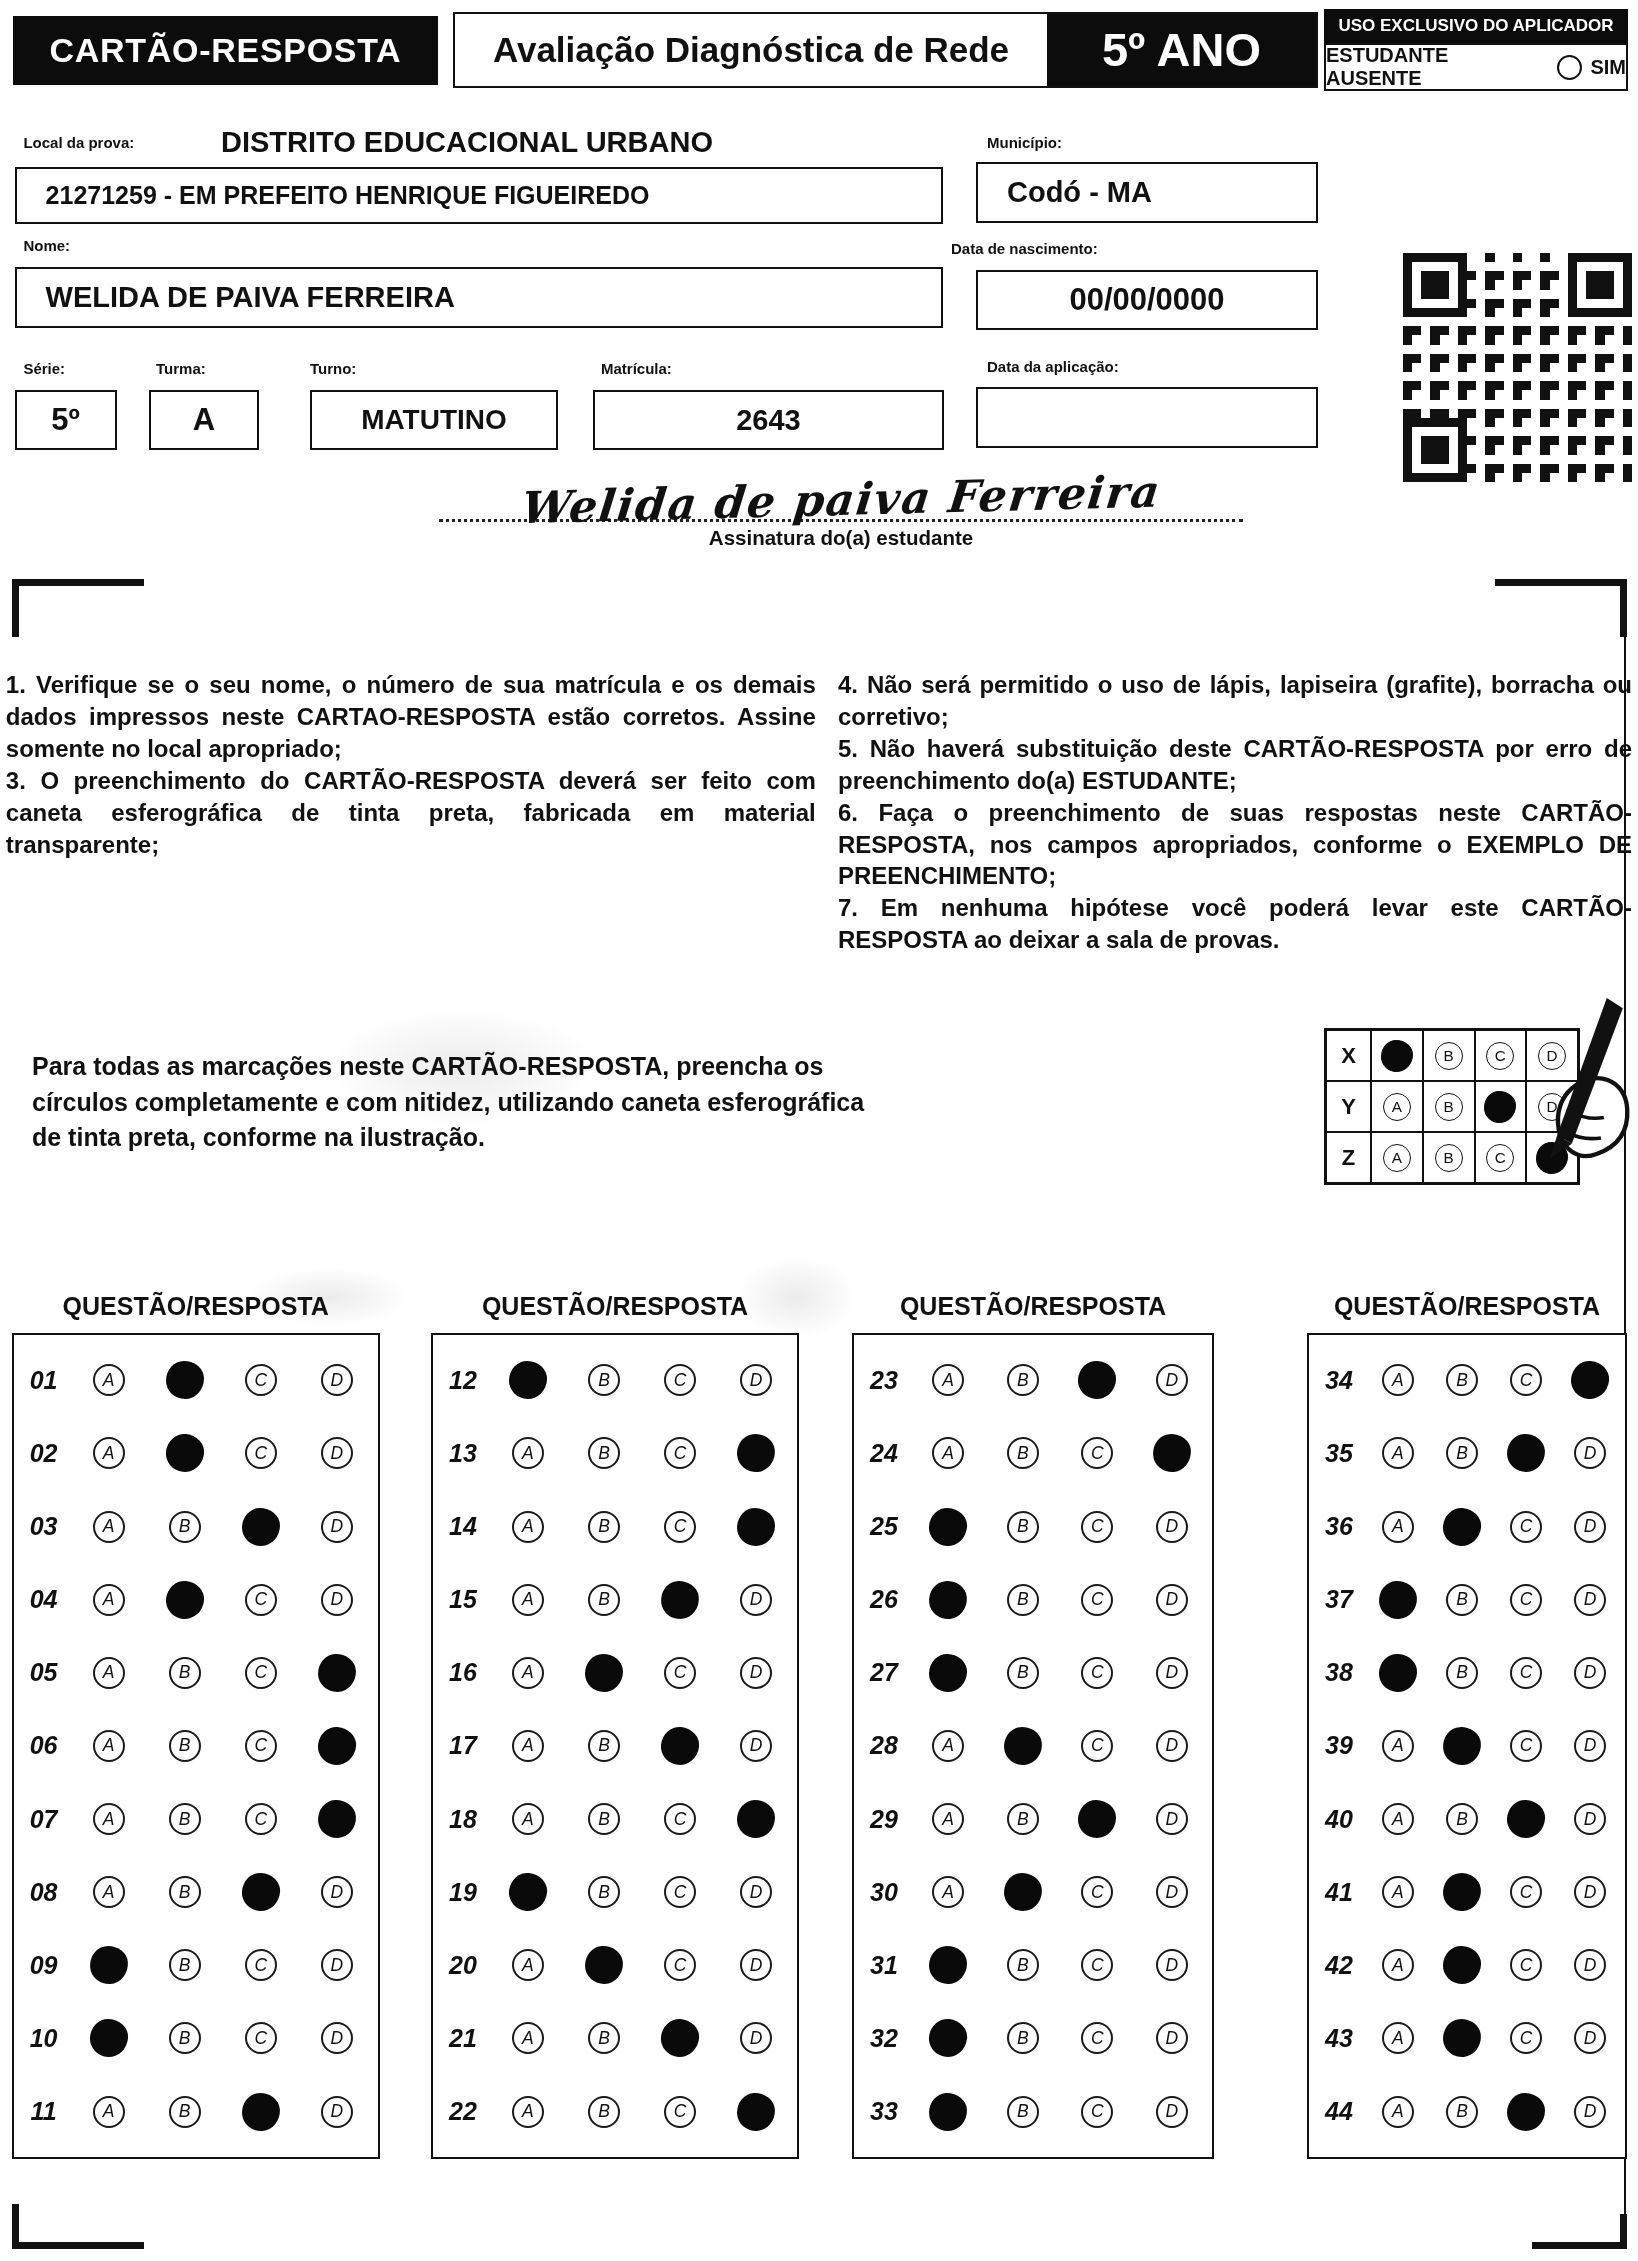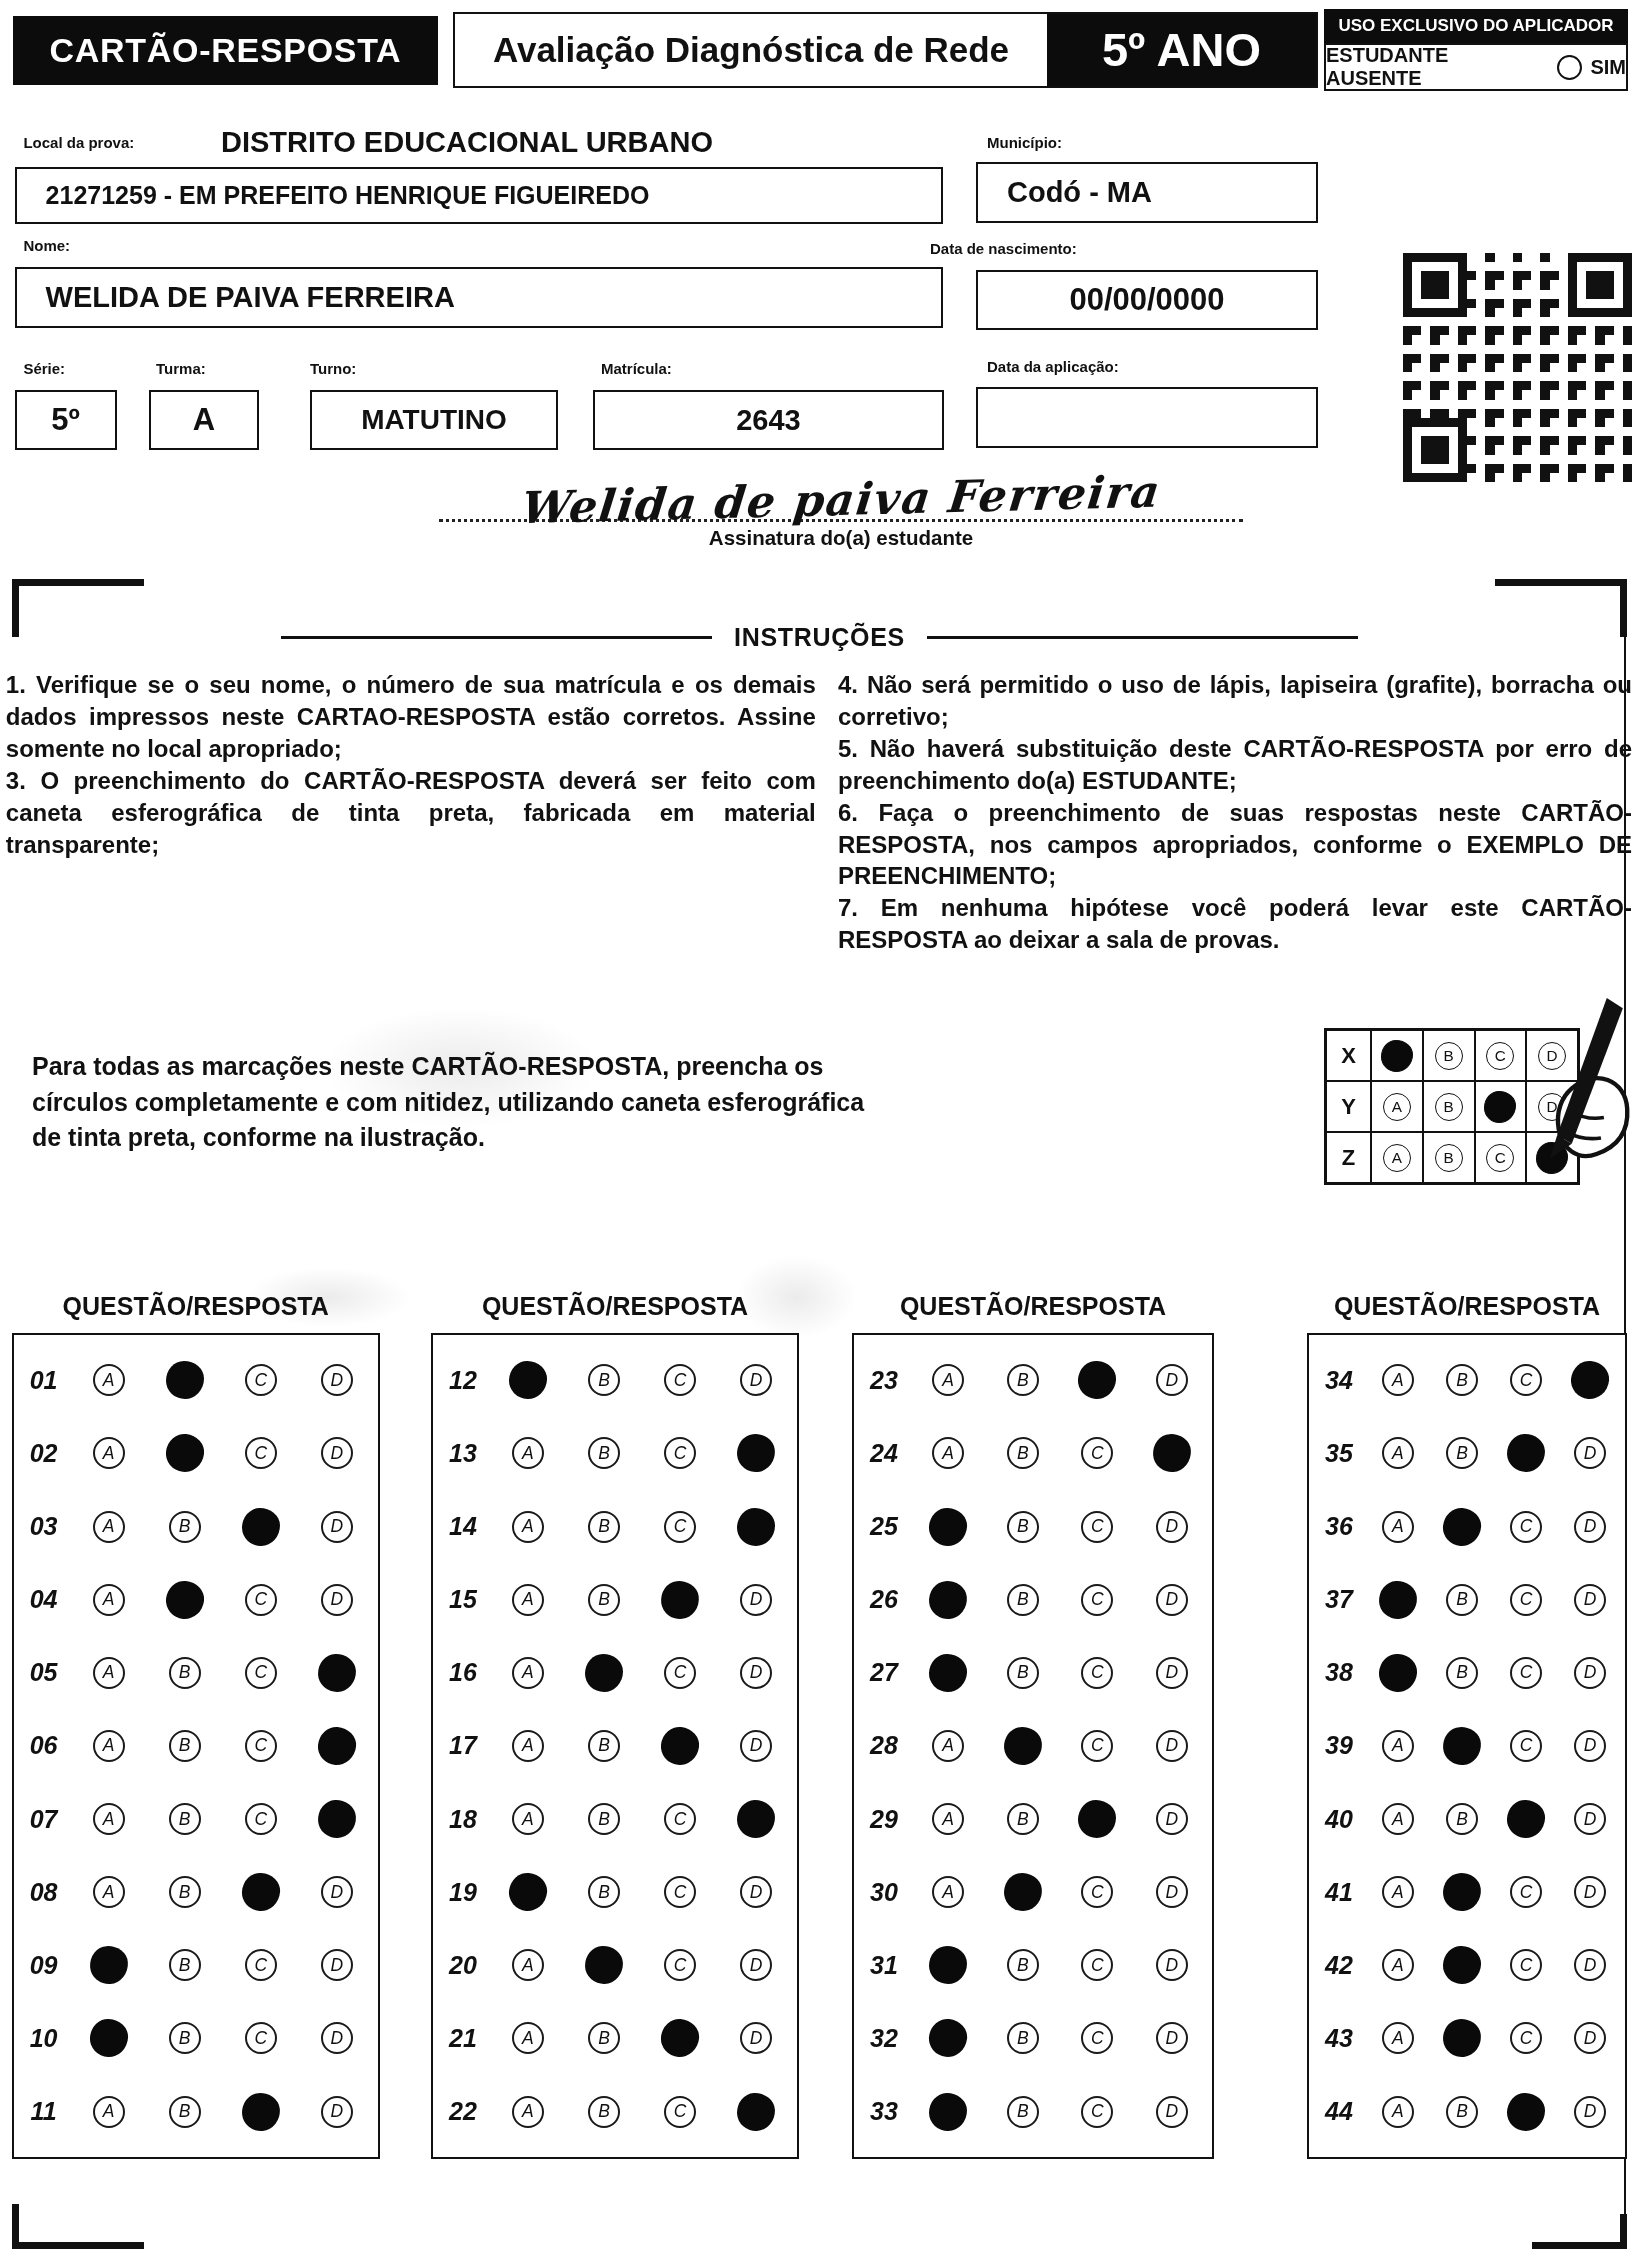--- a/index.html
+++ b/index.html
@@ -114,21 +114,21 @@
   </div>
 
   <span class="lbl" style="left:23.4px; top:134px;">Local da prova:</span>
   <span class="big-lbl" style="left:221px; top:126px;">DISTRITO EDUCACIONAL URBANO</span>
   <span class="lbl" style="left:987px; top:134px;">Município:</span>
 
   <div class="fbox fs34" style="left:14.6px; top:167px; width:928px; height:57px;">21271259 - EM PREFEITO HENRIQUE FIGUEIREDO</div>
   <div class="fbox fs40" style="left:976px; top:162px; width:342px; height:61px;">Codó - MA</div>
 
   <span class="lbl" style="left:23.4px; top:237px;">Nome:</span>
-  <span class="lbl" style="left:930px; top:240px;">Data de nascimento:</span>
+  <span class="lbl" style="left:951px; top:240px;">Data de nascimento:</span>
   <div class="fbox fs40" style="left:14.6px; top:267px; width:928px; height:61px;">WELIDA DE PAIVA FERREIRA</div>
   <div class="fbox center fs42" style="left:976px; top:270px; width:342px; height:60px;">00/00/0000</div>
 
   <span class="lbl" style="left:23.4px; top:360px;">Série:</span>
   <span class="lbl" style="left:156px; top:360px;">Turma:</span>
   <span class="lbl" style="left:310px; top:360px;">Turno:</span>
   <span class="lbl" style="left:601px; top:360px;">Matrícula:</span>
   <span class="lbl" style="left:987px; top:358px;">Data da aplicação:</span>
 
   <div class="fbox center fs42" style="left:14.6px; top:390px; width:102px; height:60px;">5º</div>
@@ -409,25 +409,20 @@
   <div class="mark" style="left:11.7px;  top:579px;  width:132px; height:7.3px;"></div>
   <div class="mark" style="left:11.7px;  top:579px;  width:7.3px;  height:58px;"></div>
   <div class="mark" style="left:1495px;top:579px;  width:132px; height:7.3px;"></div>
   <div class="mark" style="left:1620px;top:579px;  width:7.3px;  height:58px;"></div>
   <div class="mark" style="left:1624px;top:585px;  width:2.2px;   height:1663px;"></div>
   <div class="mark" style="left:11.7px;  top:2204px; width:7.3px;  height:45px;"></div>
   <div class="mark" style="left:11.7px;  top:2242px; width:132px; height:7.3px;"></div>
   <div class="mark" style="left:1620px;top:2214px; width:7.3px;  height:35px;"></div>
   <div class="mark" style="left:1532px;top:2242px; width:95px; height:7.3px;"></div>
 
-  <div class="instr-title-row">
-    <span class="instr-line"></span>
-    <span class="instr-title">INSTRUÇÕES</span>
-    <span class="instr-line"></span>
-  </div>
   <div class="instr-col instr-left">
       <p>1. Verifique se o seu nome, o número de sua matrícula e os demais dados impressos neste CARTAO-RESPOSTA estão corretos. Assine somente no local apropriado;</p>
       <p>3. O preenchimento do CARTÃO-RESPOSTA deverá ser feito com caneta esferográfica de tinta preta, fabricada em material transparente;</p>
     </div>
   <div class="instr-col instr-right">
       <p>4. Não será permitido o uso de lápis, lapiseira (grafite), borracha ou corretivo;</p>
       <p>5. Não haverá substituição deste CARTÃO-RESPOSTA por erro de preenchimento do(a) ESTUDANTE;</p>
       <p>6. Faça o preenchimento de suas respostas neste CARTÃO-RESPOSTA, nos campos apropriados, conforme o EXEMPLO DE PREENCHIMENTO;</p>
       <p>7. Em nenhuma hipótese você poderá levar este CARTÃO-RESPOSTA ao deixar a sala de provas.</p>
     </div>

